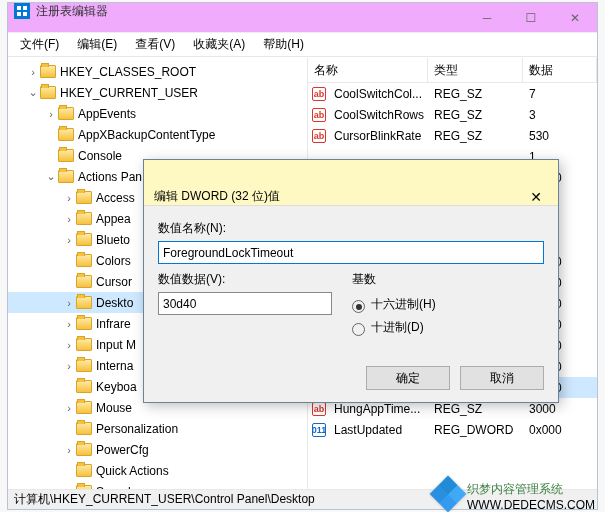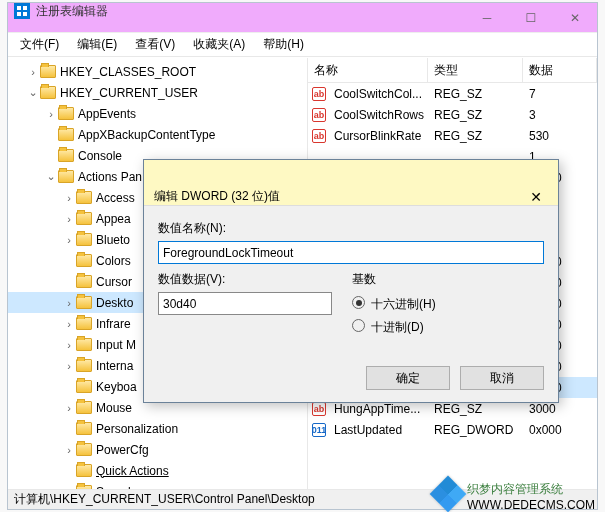--- a/index.html
+++ b/index.html
@@ -36,21 +36,21 @@
 .dlg-title{height:46px;background:#fef9c3;display:flex;align-items:flex-end;padding-left:10px;border-bottom:1px solid #ddd}
 .dlg-title span:first-child{flex:1}
 .dlg-close{width:44px;text-align:center;font-size:14px}
 .dlg-body{padding:10px 14px}
 .dlg-label{margin:4px 0 4px 0}
 .dlg-input{width:386px;height:23px;border:1px solid #0078d7;padding:2px 4px;background:#fff;outline:none}
 .dlg-row{display:flex;gap:20px;margin-top:3px}
 .dlg-col{display:flex;flex-direction:column}
 .dlg-small-input{width:174px;height:23px;border:1px solid #888;padding:2px 4px;background:#fff}
 .radio-group{display:flex;flex-direction:column;gap:6px;margin-top:4px}
-.radio-row{display:flex;align-items:flex-start;gap:6px}
+.radio-row{display:flex;align-items:flex-end;gap:6px}
 .radio{width:13px;height:13px;border:1px solid #666;border-radius:50%;display:flex;align-items:center;justify-content:center}
 .radio.on:after{content:"";width:6px;height:6px;background:#333;border-radius:50%}
 .dlg-btns{position:absolute;bottom:12px;right:14px;display:flex;gap:10px}
 .dlg-btn{width:84px;height:24px;background:#e1e1e1;border:1px solid #adadad;display:flex;align-items:center;justify-content:center}
 .watermark{position:absolute;right:10px;bottom:0;display:flex;align-items:flex-start;gap:6px;font-size:11px;color:#3a7e3d}
 .wm-logo{width:26px;height:26px;background:conic-gradient(#3fa9f5 0 90deg,#339af0 90deg 180deg,#2b8fe0 180deg 270deg,#228bd6 270deg);transform:rotate(45deg);box-shadow:0 0 3px rgba(0,0,0,.2)}
 </style>
 </head>
 <body>
 
@@ -161,21 +161,21 @@
         <div class="tree-row" style="padding-left: 54px;">
           <span class="tw"></span>
           <span class="folder"></span>
           <span>Personalization</span>
         </div>
         <div class="tree-row" style="padding-left: 54px;">
           <span class="tw">›</span>
           <span class="folder"></span>
           <span>PowerCfg</span>
         </div>
-        <div class="tree-row" style="padding-left: 54px; text-decoration: underline;">
+        <div class="tree-row" style="padding-left: 54px;">
           <span class="tw"></span>
           <span class="folder"></span>
           <span>Quick Actions</span>
         </div>
         <div class="tree-row" style="padding-left: 54px;">
           <span class="tw"></span>
           <span class="folder"></span>
           <span>Sound</span>
         </div>
       </div>

